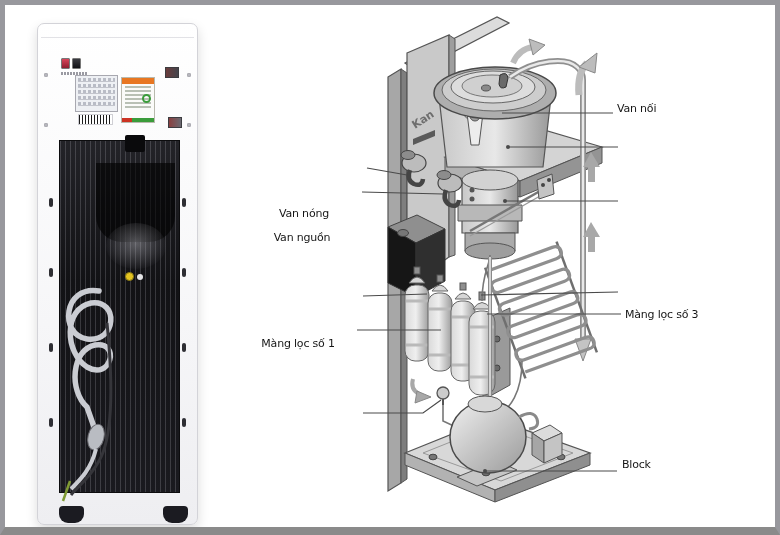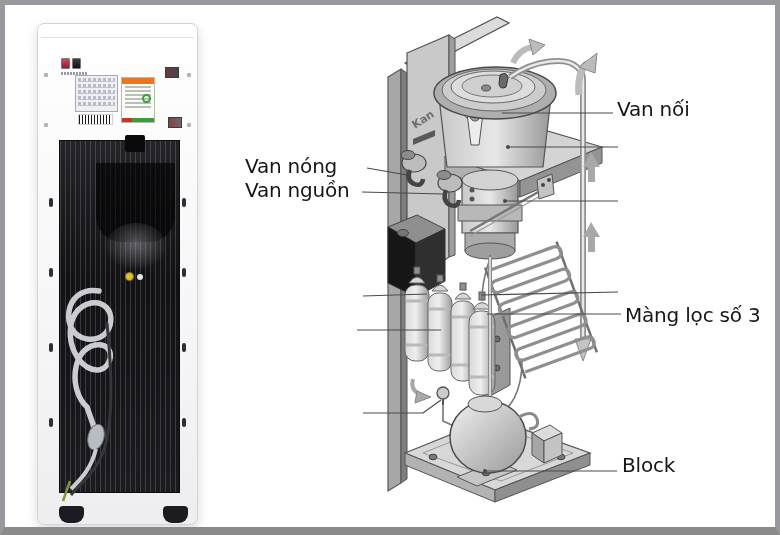--- a/index.html
+++ b/index.html
@@ -42,23 +42,23 @@
   .comb{position:absolute;left:22px;top:117px;width:121px;height:15px;background:repeating-linear-gradient(90deg,#141419 0 3px,#e6e6ea 3px 5px);}
   .junction-box{position:absolute;left:88px;top:112px;width:20px;height:17px;background:#0a0a0c;border-radius:2px;}
   .condenser-dark{position:absolute;left:58px;top:140px;width:79px;height:79px;background:rgba(0,0,0,.62);border-radius:0 0 26px 26px;}
   .drum{position:absolute;left:68px;top:200px;width:60px;height:46px;border-radius:50%;background:radial-gradient(ellipse at 50% 45%,rgba(200,200,208,.40),rgba(90,90,98,.08) 70%);}
   .dot-yellow{position:absolute;left:88px;top:249px;width:9px;height:9px;border-radius:50%;background:#e3c322;border:1px solid #8a7a12;}
   .dot-white{position:absolute;left:100px;top:251px;width:6px;height:6px;border-radius:50%;background:#e4e4e6;}
   .foot{position:absolute;width:25px;height:17px;bottom:2px;background:#1b1b21;border-radius:4px 4px 9px 9px;}
   .foot.l{left:22px;} .foot.r{left:126px;}
   #hose-svg{position:absolute;inset:0;pointer-events:none;}
   
-  .lbl{position:absolute;font-size:20px;line-height:18px;color:#161616;white-space:nowrap;letter-spacing:-.2px;}
+  .lbl{position:absolute;font-size:11px;line-height:18px;color:#161616;white-space:nowrap;letter-spacing:-.2px;}
   .lbl.right-side{text-align:left;}
-  .lbl.left-side{text-align:left;}
+  .lbl.left-side{text-align:center;margin-top:48px;}
   
   #diagram-svg{position:absolute;left:0;top:0;width:770px;height:522px;}
 </style>
 </head>
 <body>
 
 <div id="stage">
 
   <div id="photo">
     <div class="cabinet"></div>
@@ -293,14 +293,15 @@
     <circle cx="503" cy="142" r="2" fill="#4a4a4a"></circle>
     <circle cx="500" cy="196" r="2" fill="#4a4a4a"></circle>
     <circle cx="480" cy="466" r="2" fill="#4a4a4a"></circle>
   </svg>
 
   <div class="lbl right-side" style="left:612px;top:95px">Van nối</div>
   <div class="lbl right-side" style="left:620px;top:301px">Màng lọc số 3</div>
   <div class="lbl right-side" style="left:617px;top:451px">Block</div>
   <div class="lbl left-side" style="left:240px;top:152px;width:118px">Van nóng</div>
   <div class="lbl left-side" style="left:240px;top:176px;width:114px">Van nguồn</div>
+  <div class="lbl left-side" style="left:230px;top:282px;width:126px">Màng lọc số 1</div>
 
 </div>
 
 </body></html>

